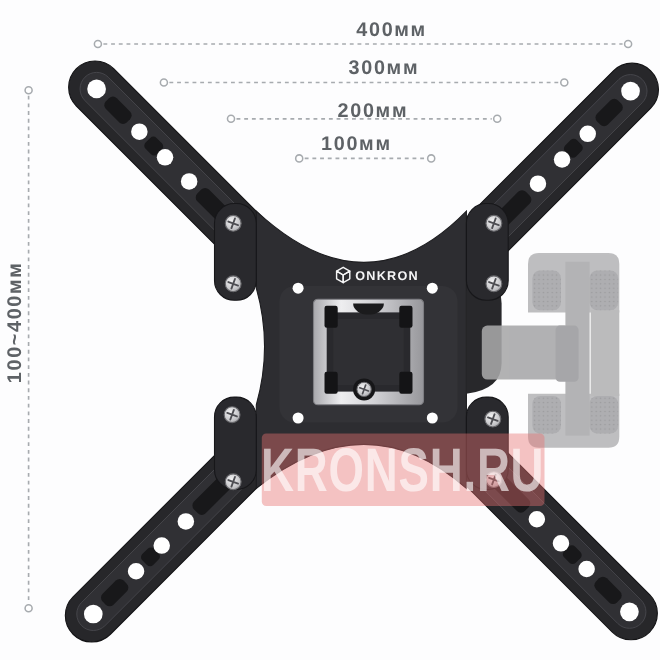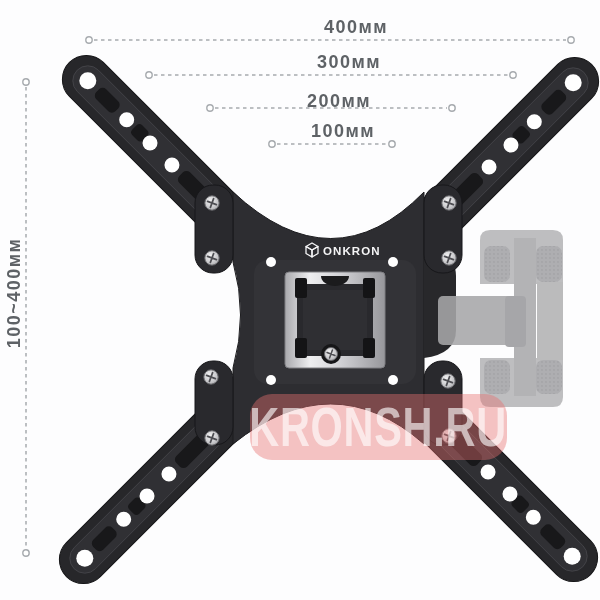--- a/index.html
+++ b/index.html
@@ -23,23 +23,23 @@
     letter-spacing: 1.5px;
     white-space: nowrap;
     user-select: none;
   }
   .dim-label.vertical {
     transform: translate(-50%, -50%) rotate(-90deg);
   }
 
   .watermark {
     position: absolute;
-    left: 250px; top: 394px;
+    left: 238px; top: 394px;
     width: 257px; height: 66px;
-    border-radius: 22px;
+    border-radius: 4px;
     background: rgba(230, 112, 112, 0.42);
     display: flex; align-items: center; justify-content: center;
     overflow: hidden;
   }
   .watermark span {
     color: rgba(255, 255, 255, 0.62);
     font-weight: bold;
     font-size: 56px;
     letter-spacing: 1px;
     transform: scaleX(0.74);
@@ -188,20 +188,20 @@
         <line x1="26" y1="87" x2="26" y2="548" stroke-dasharray="3.5 3.5" stroke-width="1.5"></line>
         <circle cx="26" cy="82" r="3.2" fill="#ffffff" stroke-width="1.4"></circle>
         <circle cx="26" cy="553" r="3.2" fill="#ffffff" stroke-width="1.4"></circle>
       </g>
     </g>
   </svg>
 
   <div class="dim-label" style="left:356px; top:27px">400мм</div>
   <div class="dim-label" style="left:349px; top:62px">300мм</div>
   <div class="dim-label" style="left:339px; top:101px">200мм</div>
-  <div class="dim-label" style="left:343px; top:131px">100мм</div>
+  <div class="dim-label" style="left:324px; top:131px">100мм</div>
   <div class="dim-label vertical" style="left:14px; top:293px">100~400мм</div>
 
   <div class="watermark">
     <span>KRONSH.RU</span>
   </div>
 
 </div>
 
 </body></html>

